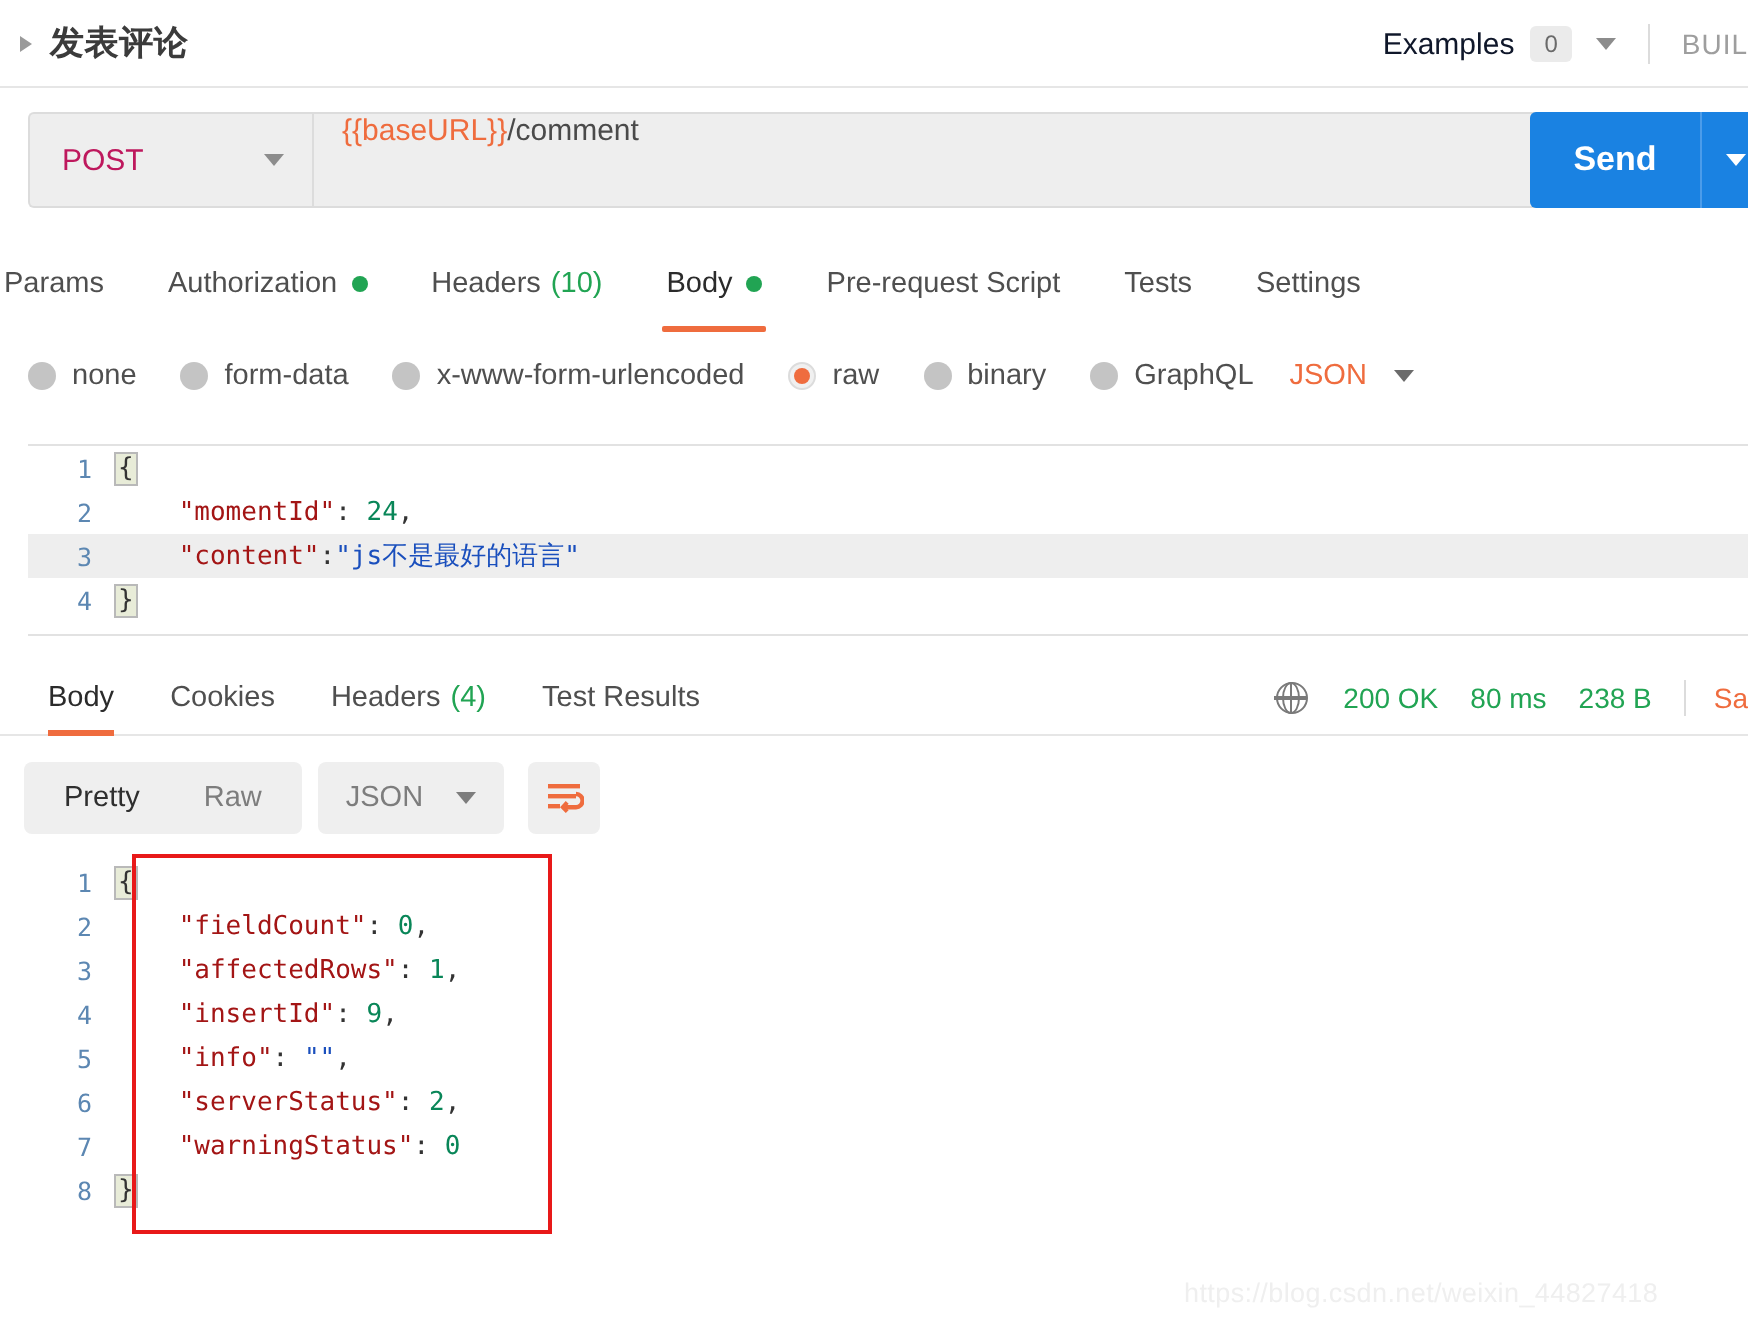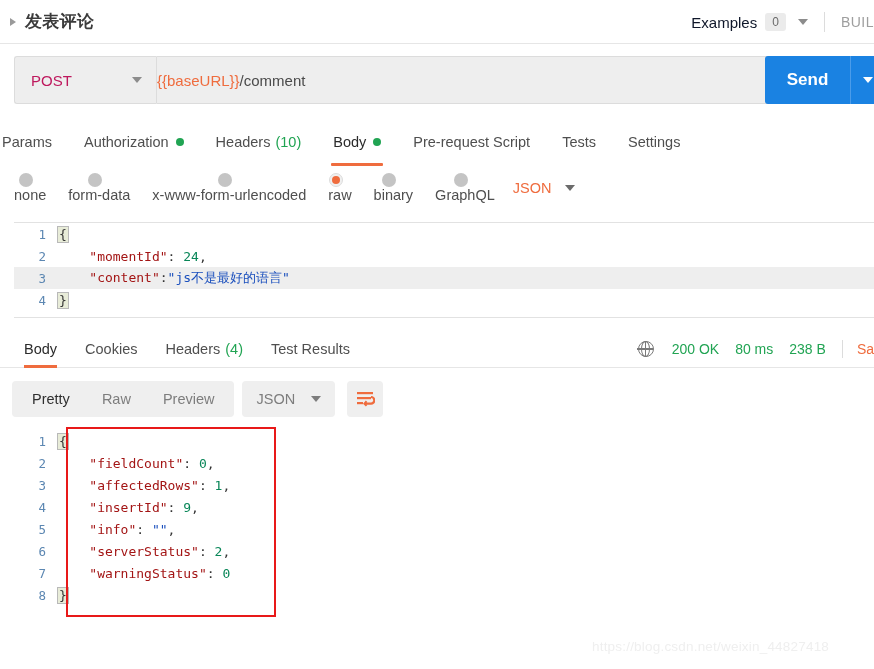--- a/index.html
+++ b/index.html
@@ -61,21 +61,21 @@
   .method-text { font-size:15px; color:#be185d; }
   .method-caret {
     width:0;height:0;
     border-left:5px solid transparent;
     border-right:5px solid transparent;
     border-top:6px solid #8c8c8c;
   }
   .url-field {
     width:716px; height:48px; background:#eeeeee;
     border:1px solid #dcdcdc; border-radius:0 3px 3px 0;
-    display:flex; align-items:center; padding-left:0;
+    display:flex; padding-left:14px;
     font-size:15px;
   }
   .url-var { color:#ef6c3e; }
   .url-path { color:#4a4a4a; }
   .send-wrap {
     position:absolute; left:765px; top:56px;
     height:48px; display:flex; align-items:stretch;
   }
   .send-btn {
     background:#1a82e2; color:#fff; font-size:17px; font-weight:700;
@@ -115,21 +115,21 @@
     display:inline-block; width:8px; height:8px; border-radius:50%;
     background:#21a453; margin-left:7px;
   }
   .count-green { color:#21a453; margin-left:5px; }
 
   
   .radio-row {
     position:absolute; left:14px; top:172px; width:860px; height:32px;
     display:flex; align-items:center;
   }
-  .radio-item { display:flex; align-items:center; margin-right:22px;flex-direction:column; }
+  .radio-item { display:flex; align-items:center; margin-right:22px; }
   .radio-dot {
     width:14px; height:14px; border-radius:50%;
     background:#c4c4c4; margin-right:8px;
   }
   .radio-dot.sel {
     background:#f0f0f0; border:1px solid #dcdcdc;
     display:flex; align-items:center; justify-content:center;
   }
   .radio-dot.sel::after {
     content:""; width:8px; height:8px; border-radius:50%;
@@ -394,21 +394,20 @@
     <span class="stat">80 ms</span>
     <span class="stat">238 B</span>
     <span class="stat-sep"></span>
     <span class="save-resp">Sa</span>
   </div>
 
   <div class="view-toolbar">
     <div class="seg-group">
       <div class="seg active">Pretty</div>
       <div class="seg">Raw</div>
-      <div class="seg">Preview</div>
     </div>
     <div class="format-group">
       <span class="format-text">JSON</span>
       <span class="format-caret"></span>
     </div>
     <div class="wrap-btn">
       <svg width="20" height="18" viewBox="0 0 20 18">
         <rect x="2" y="2" width="16" height="2.2" fill="#ef6c3e"></rect>
         <rect x="2" y="7" width="14" height="2.2" fill="#ef6c3e"></rect>
         <path d="M16 7 a3.3 3.3 0 0 1 0 6.6 H10" stroke="#ef6c3e" stroke-width="2.2" fill="none"></path>

